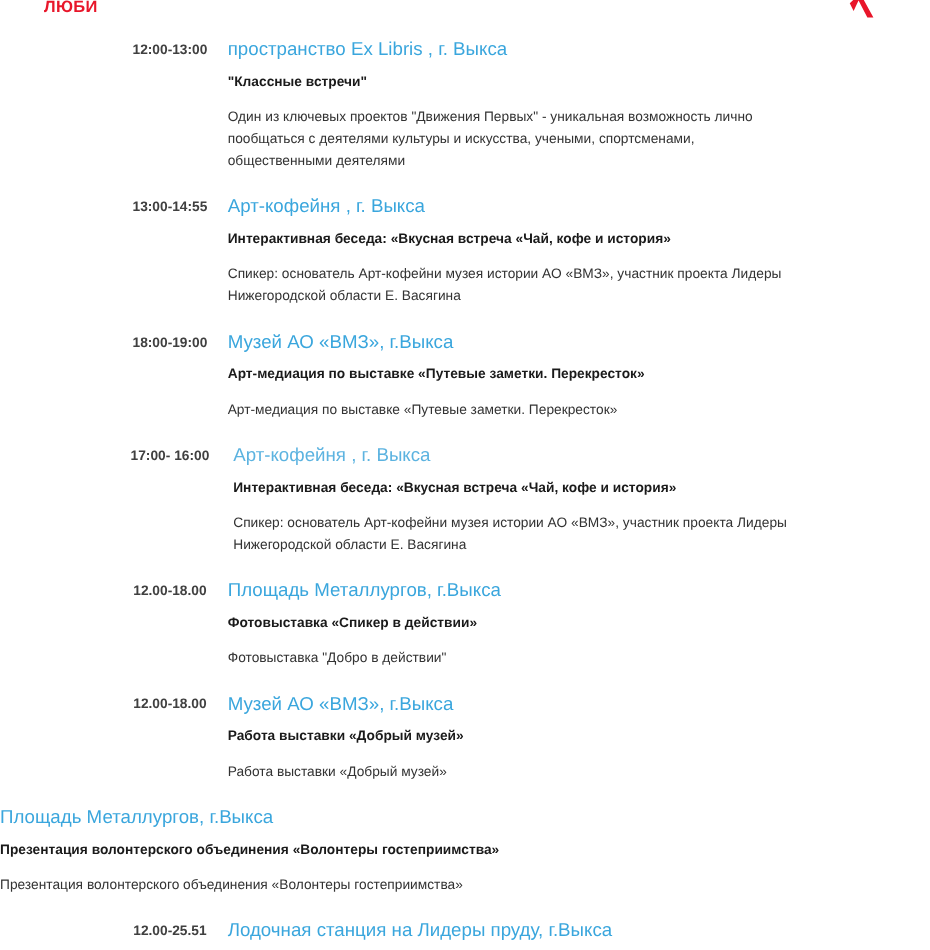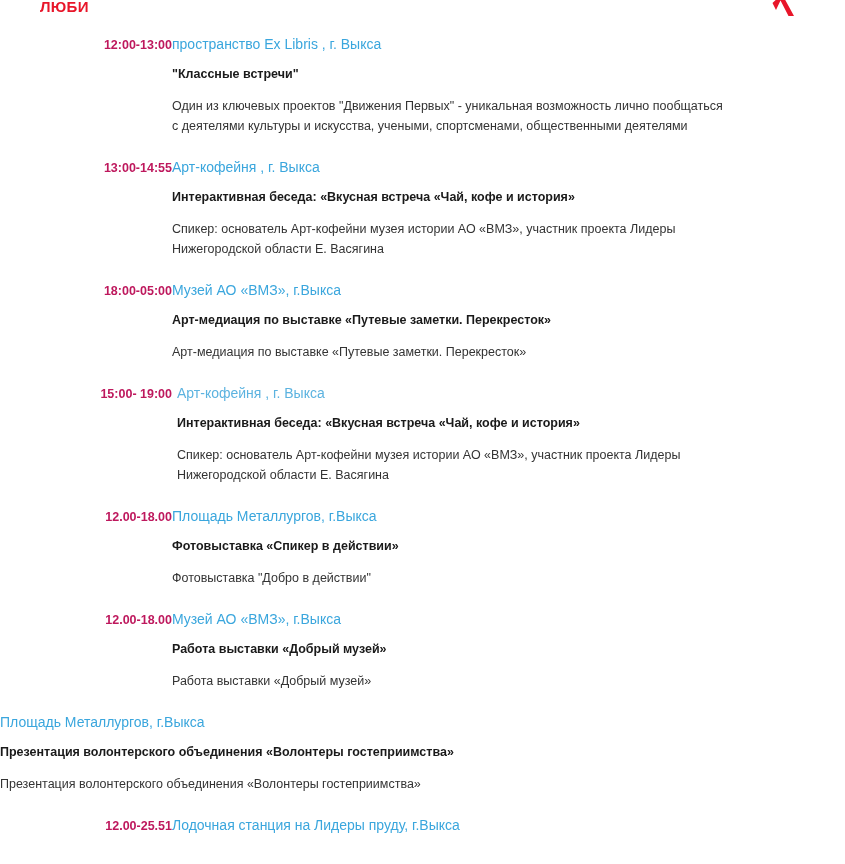--- a/index.html
+++ b/index.html
@@ -53,36 +53,36 @@
     right: 0;
   }
   .event {
     display: flex;
     align-items: flex-start;
     margin-bottom: 23px;
   }
   .event .time {
     width: 105px;
     flex: 0 0 105px;
-    text-align: right;
-    padding-left: 67px;
+    text-align: center;
+    padding-left: 102px;
     box-sizing: content-box;
     font-size: 12.5px;
     font-weight: bold;
-    color: #be185d;
+    color: #404040;
     line-height: 16px;
     padding-top: 1px;
     white-space: nowrap;
   }
   .event .body {
     flex: 1 1 auto;
     padding-right: 120px;
   }
   .venue {
-    font-size: 14px;
+    font-size: 17px;
     color: #3aa6dd;
     line-height: 17px;
     margin-bottom: 13px;
   }
   .title {
     font-size: 12.5px;
     font-weight: bold;
     color: #1a1a1a;
     line-height: 17px;
     margin-bottom: 13px;
@@ -126,30 +126,30 @@
     <div class="event">
       <div class="time">13:00-14:55</div>
       <div class="body">
         <div class="venue">Арт-кофейня , г. Выкса</div>
         <div class="title">Интерактивная беседа: «Вкусная встреча «Чай, кофе и история»</div>
         <div class="desc">Спикер: основатель Арт-кофейни музея истории АО «ВМЗ», участник проекта Лидеры Нижегородской области Е. Васягина</div>
       </div>
     </div>
 
     <div class="event">
-      <div class="time">18:00-05:00</div>
+      <div class="time">18:00-19:00</div>
       <div class="body">
         <div class="venue">Музей АО «ВМЗ», г.Выкса</div>
         <div class="title">Арт-медиация по выставке «Путевые заметки. Перекресток»</div>
         <div class="desc">Арт-медиация по выставке «Путевые заметки. Перекресток»</div>
       </div>
     </div>
 
     <div class="event indented">
-      <div class="time">15:00- 19:00</div>
+      <div class="time">17:00- 16:00</div>
       <div class="body">
         <div class="venue">Арт-кофейня , г. Выкса</div>
         <div class="title">Интерактивная беседа: «Вкусная встреча «Чай, кофе и история»</div>
         <div class="desc">Спикер: основатель Арт-кофейни музея истории АО «ВМЗ», участник проекта Лидеры Нижегородской области Е. Васягина</div>
       </div>
     </div>
 
     <div class="event">
       <div class="time">12.00-18.00</div>
       <div class="body">

